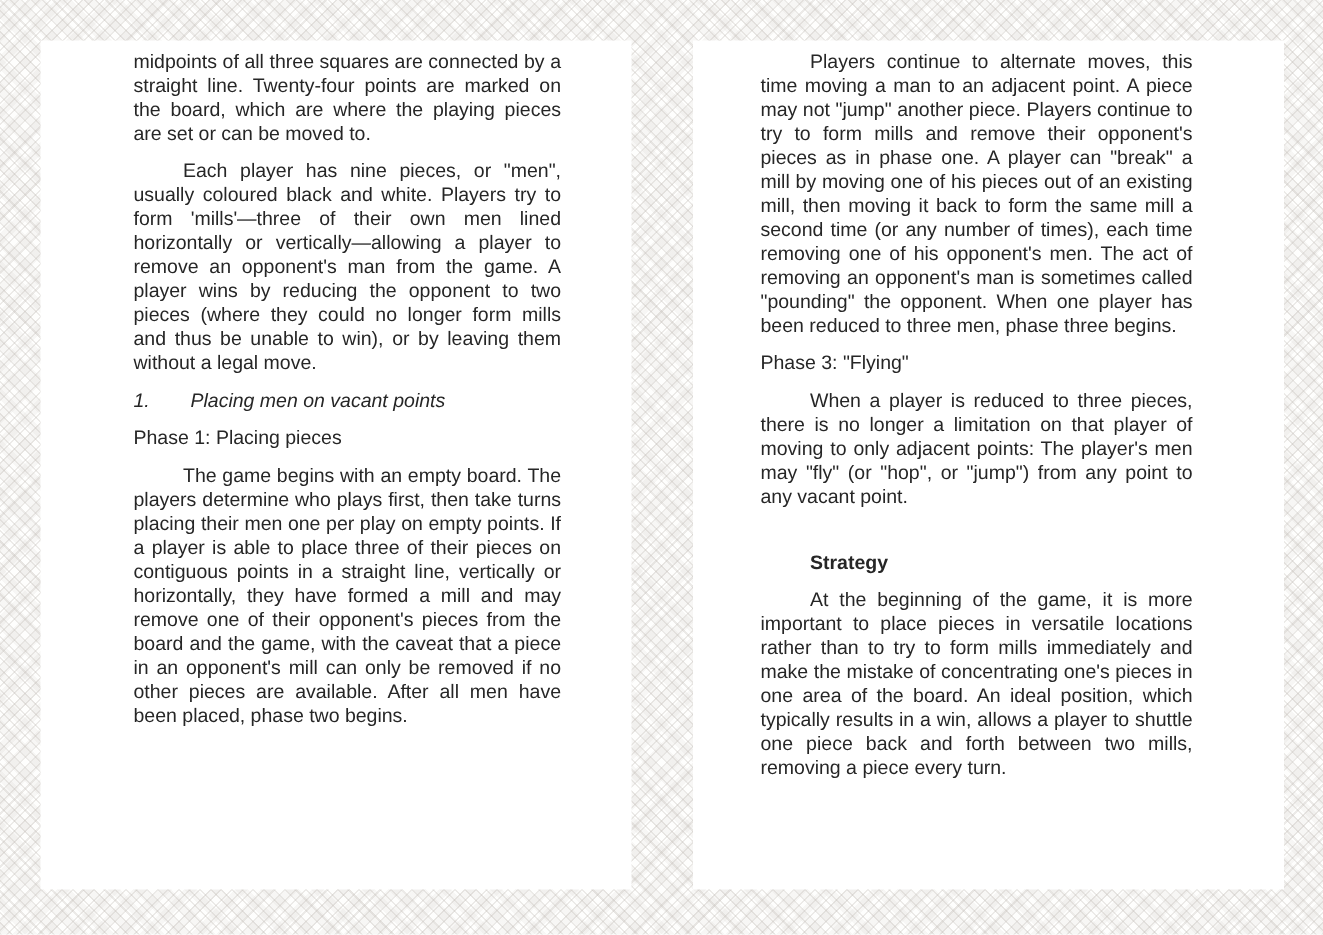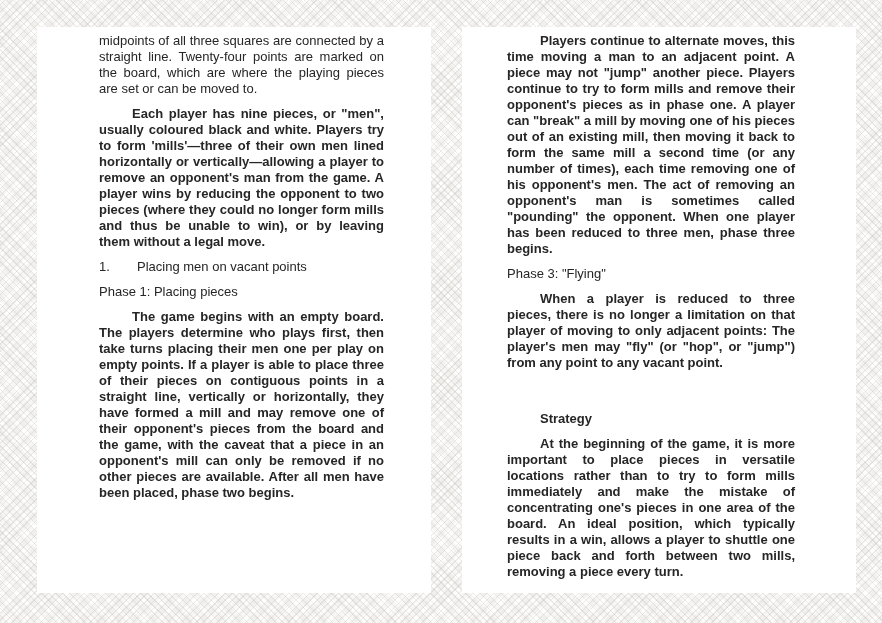--- a/index.html
+++ b/index.html
@@ -22,42 +22,42 @@
   }
   .page {
     position: absolute;
     top: 27px;
     width: 394px;
     height: 566px;
     background: #ffffff;
     box-sizing: border-box;
     color: #262626;
   }
-  .page.left  { left: 37px;  padding: 6px 47px 0 62px; }
+  .page.left  { left: 27px;  padding: 6px 47px 0 62px; }
   .page.right { left: 462px; padding: 6px 61px 0 45px; }
 
   .page p {
     margin: 0 0 9px 0;
     font-size: 13px;
     line-height: 16px;
     text-align: justify;
     color: #262626;
   }
-  .page p.indent { text-indent: 33px; font-weight: bold; }
+  .page p.indent { text-indent: 33px; }
   .page p.heading { text-align: left; }
-  .page p.list-item { text-align: justify; }
+  .page p.list-item { text-align: justify; font-style: italic; }
   .page p.list-item .num {
     display: inline-block;
     width: 38px;
     text-indent: 0;
   }
   .page p.strategy-heading {
     font-weight: bold;
     text-indent: 33px;
-    margin-top: 40px;
+    margin-top: 28px;
     text-align: left;
   }
 </style>
 </head>
 <body>
 
 <div class="page left">
   <p class="para">midpoints of all three squares are connected by a straight line. Twenty-four points are marked on the board, which are where the playing pieces are set or can be moved to.</p>
   <p class="para indent">Each player has nine pieces, or "men", usually coloured black and white. Players try to form 'mills'—three of their own men lined horizontally or vertically—allowing a player to remove an opponent's man from the game. A player wins by reducing the opponent to two pieces (where they could no longer form mills and thus be unable to win), or by leaving them without a legal move.</p>
 

